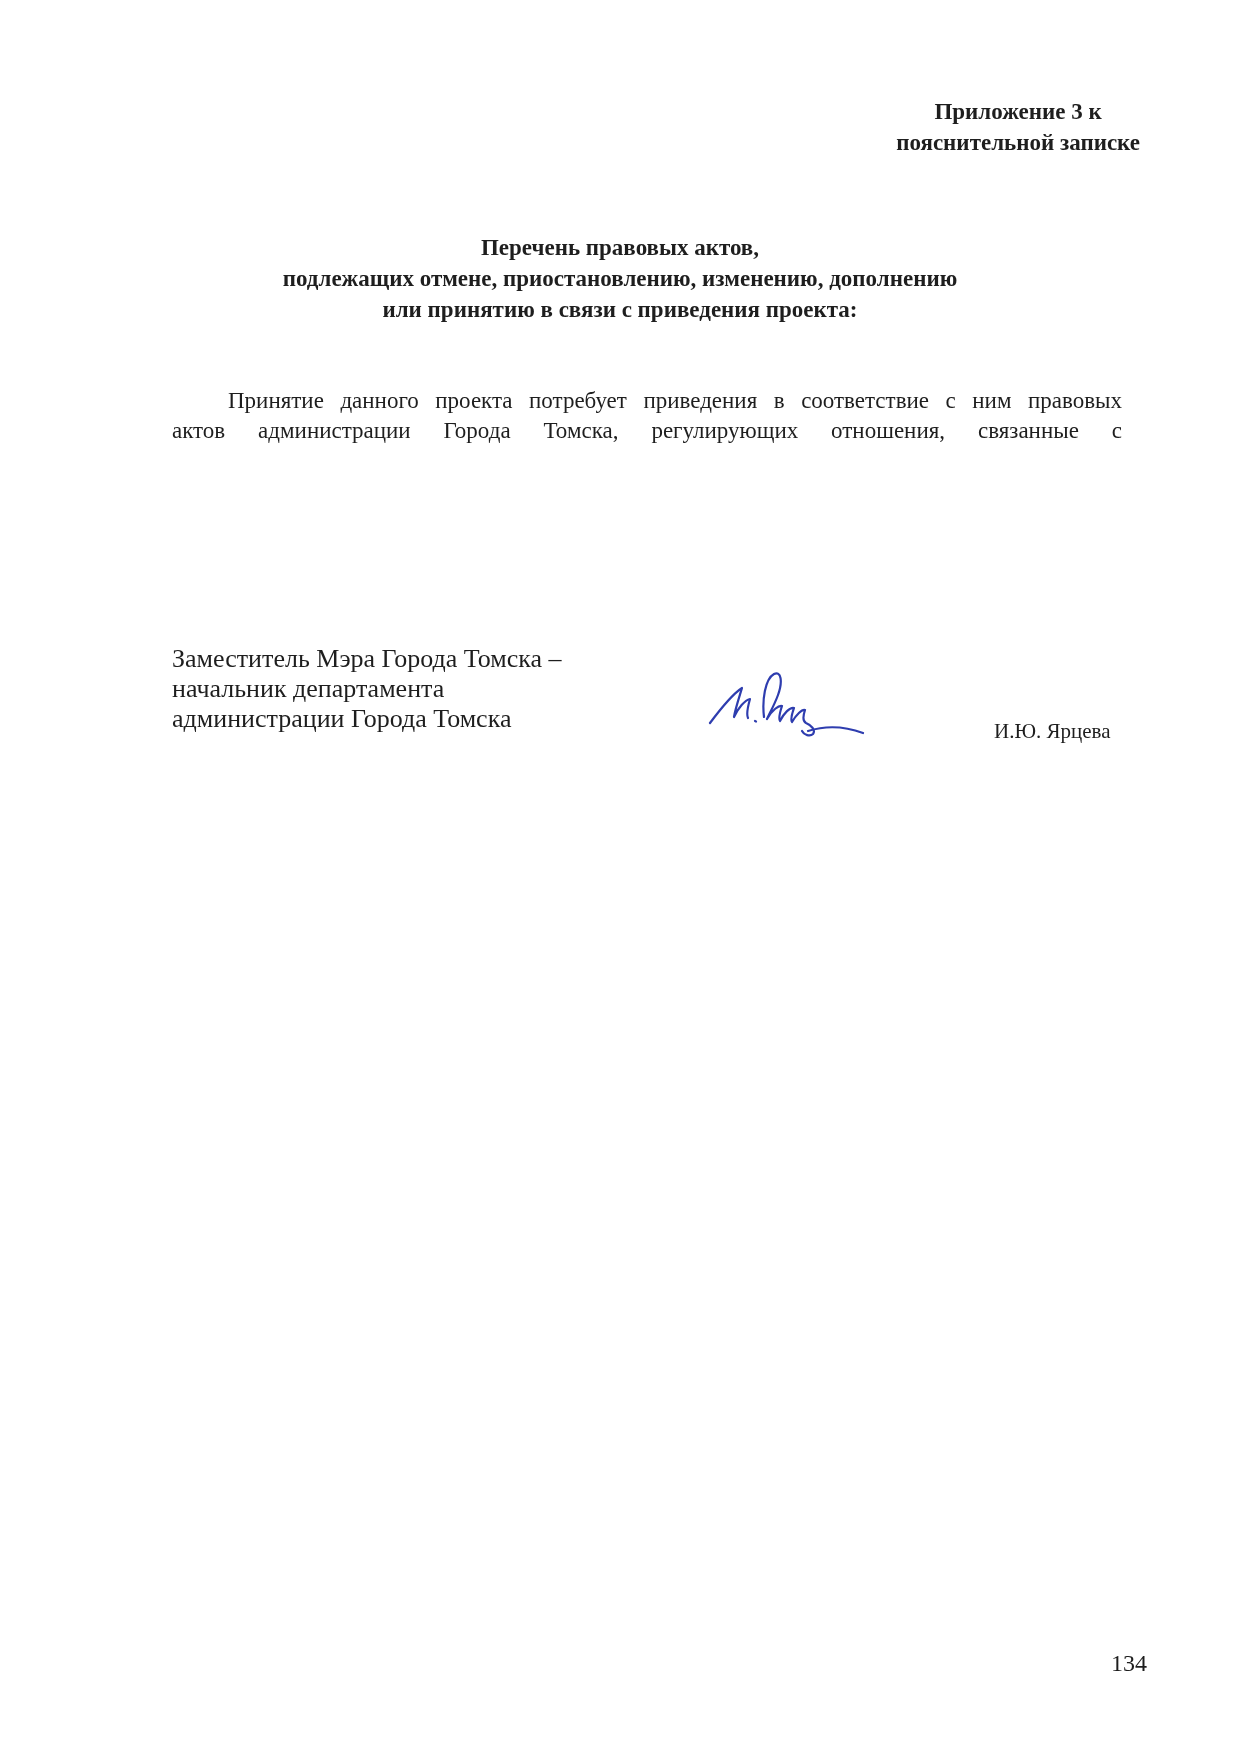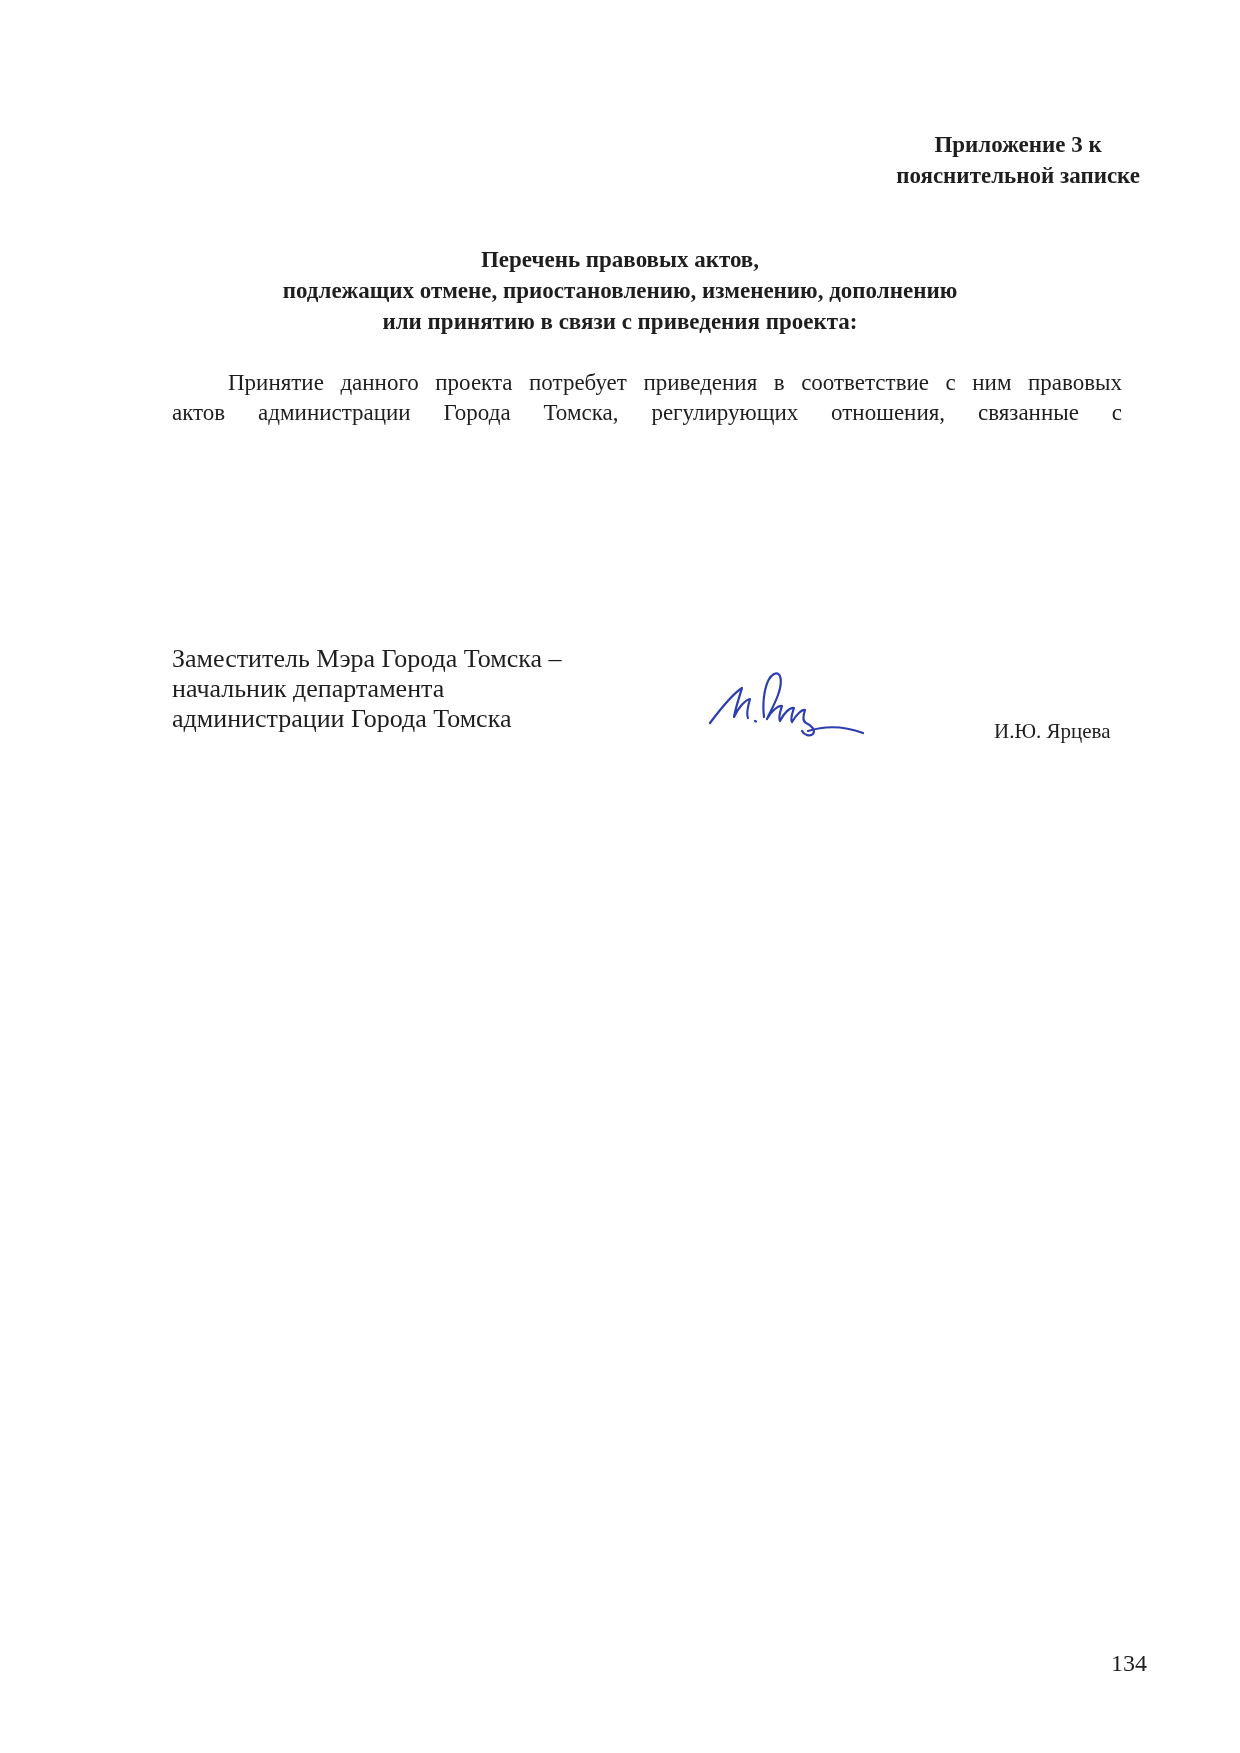--- a/index.html
+++ b/index.html
@@ -11,43 +11,42 @@
     position: relative;
     width: 1240px;
     height: 1753px;
     background: #ffffff;
     font-family: "Liberation Serif", "DejaVu Serif", serif;
     color: #1e1e1e;
     overflow: hidden;
   }
   .appendix-note {
     position: absolute;
-    top: 129px;
+    top: 96px;
     right: 100px;
     text-align: center;
     font-weight: bold;
     font-size: 23px;
     line-height: 31px;
     white-space: nowrap;
     font-family: Liberation Serif, serif;
   }
   .doc-title {
     position: absolute;
     top: 232px;
     left: 0;
     width: 1240px;
     text-align: center;
     font-weight: bold;
     font-size: 23px;
     line-height: 31px;
-    margin-top: 12px;
   }
   .body-par {
     position: absolute;
-    top: 368px;
+    top: 386px;
     left: 172px;
     width: 950px;
     font-size: 23px;
     line-height: 30px;
   }
   .par-line {
     height: 30px;
     white-space: nowrap;
   }
   .par-line.justified {

